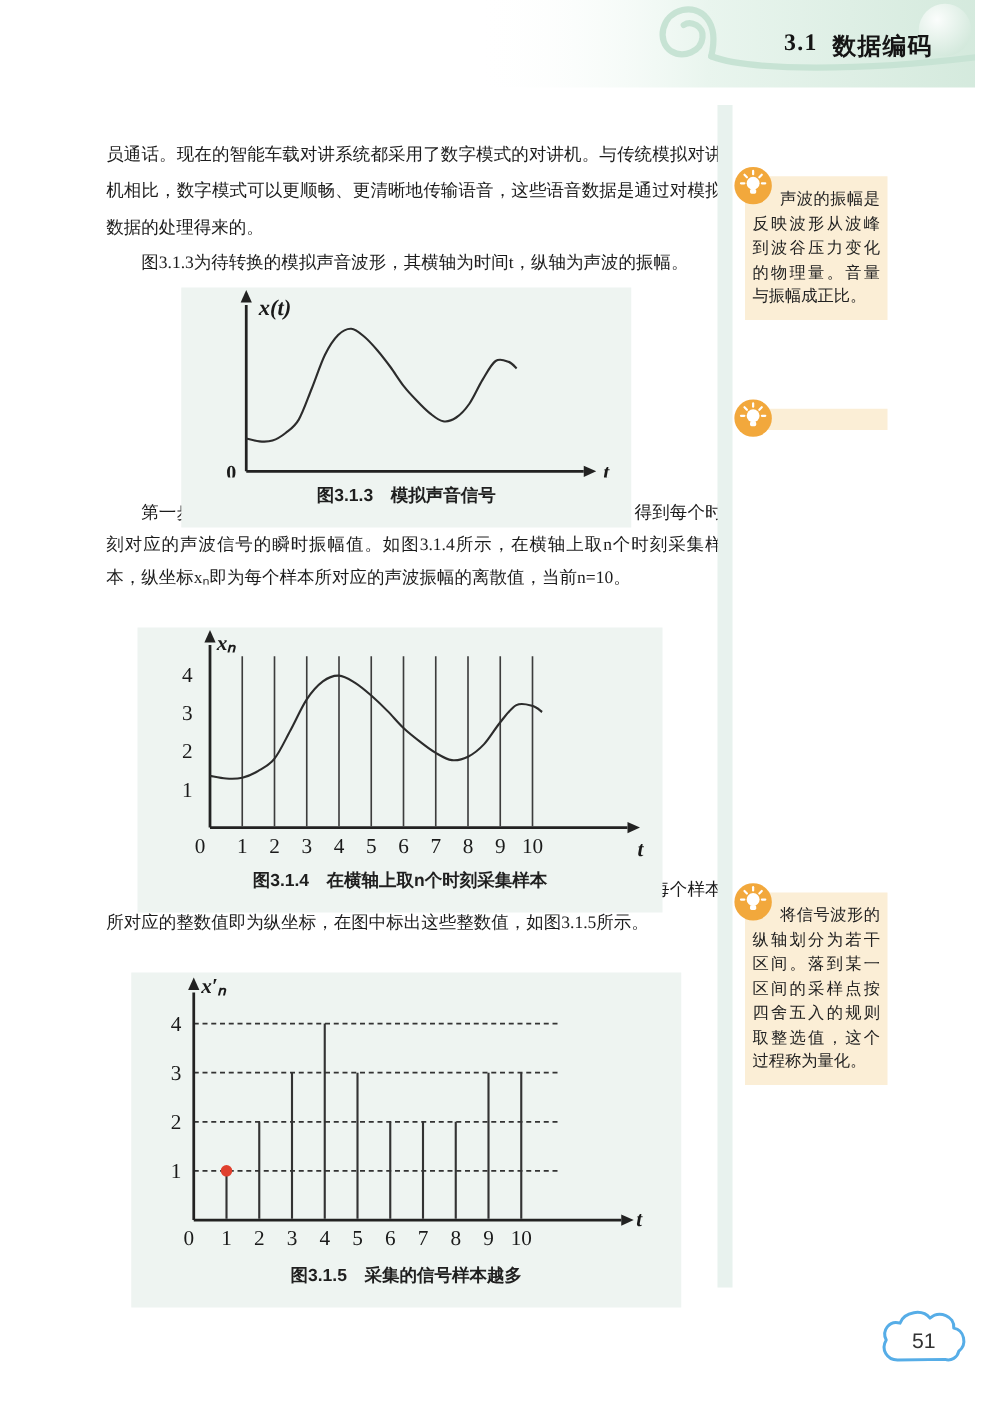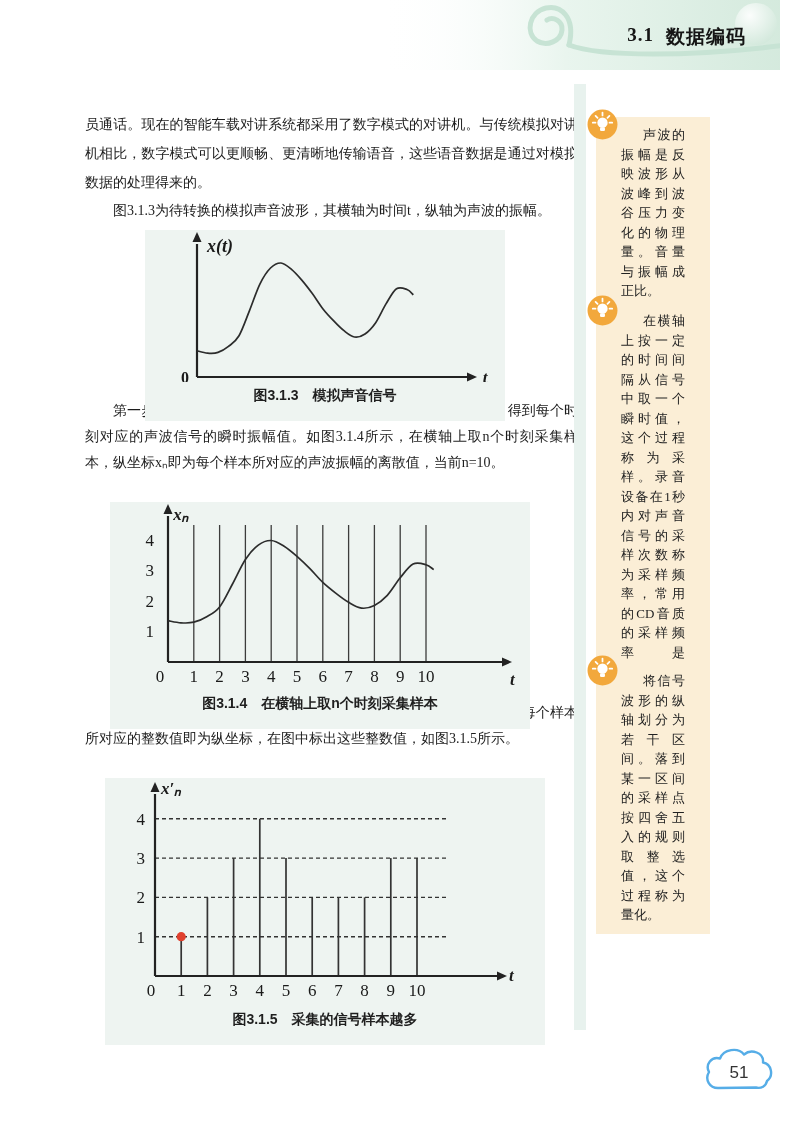--- a/index.html
+++ b/index.html
@@ -21,25 +21,25 @@
   
   .fig{position:absolute;margin:0;background:#eef4f1;}
   #fig1{left:145px;top:230px;width:360px;}
   #fig2{left:110px;top:502px;width:420px;}
   #fig3{left:105px;top:778px;width:440px;}
   .fig-caption{text-align:center;font-family:"Liberation Sans",sans-serif;font-weight:bold;
         font-size:14px;color:#1f1f1f;margin:0;padding:1px 0 16px;}
   
   .strip{position:absolute;left:574px;top:84px;width:12px;height:946px;background:#e8f2ee;}
   .note{position:absolute;left:596px;width:114px;background:#fbeed6;box-sizing:border-box;
-        padding:8px 25px 9px;font-size:13px;line-height:19.5px;text-align:justify;color:#222;}
+        padding:8px 6px 9px;font-size:13px;line-height:19.5px;text-align:justify;color:#222;margin-top:24px;}
   .note p{margin:0;text-indent:22px;}
   #note-1{top:117px;}
   #note-2{top:303px;}
-  #note-3{top:663px;}
+  #note-3{top:690px;}
   .bulb{position:absolute;left:-9px;top:-8px;width:31px;height:31px;}
   
   .cloud{position:absolute;left:701px;top:1044px;}
 </style>
 </head>
 <body>
 
 <div class="page">
 
   <svg class="header-svg" width="794" height="80">
@@ -187,21 +187,20 @@
       <circle cx="15" cy="13.2" r="5" fill="#fff"></circle>
       <rect x="12.6" y="17.6" width="4.8" height="3.6" rx="1.2" fill="#fff"></rect>
       <g stroke="#fff" stroke-width="1.7" stroke-linecap="round">
         <line x1="15" y1="3.6" x2="15" y2="6.2"></line>
           <line x1="5.6" y1="13.2" x2="8.2" y2="13.2"></line>
         <line x1="21.8" y1="13.2" x2="24.4" y2="13.2"></line>
           <line x1="8.3" y1="6.6" x2="10.2" y2="8.5"></line>
         <line x1="21.7" y1="6.6" x2="19.8" y2="8.5"></line>
       </g>
     </svg>
-    <p>在横轴上按一定的时间间隔从信号中取一个瞬时值，这个过程称为采样。录音设备在1秒内对声音信号的采样次数称为采样频率，常用的CD音质的采样频率是44.1kHz。在一定的时间内，采集的信号样本越多、对纵轴的刻度划分越细密、对信号波形的表示就越精确。</p>
   </div>
 
   <div class="note" id="note-3">
     <svg class="bulb" viewBox="0 0 30 30">
       <circle cx="15" cy="15" r="14.5" fill="#f2a83c"></circle>
       <circle cx="15" cy="13.2" r="5" fill="#fff"></circle>
       <rect x="12.6" y="17.6" width="4.8" height="3.6" rx="1.2" fill="#fff"></rect>
       <g stroke="#fff" stroke-width="1.7" stroke-linecap="round">
         <line x1="15" y1="3.6" x2="15" y2="6.2"></line>
           <line x1="5.6" y1="13.2" x2="8.2" y2="13.2"></line>

